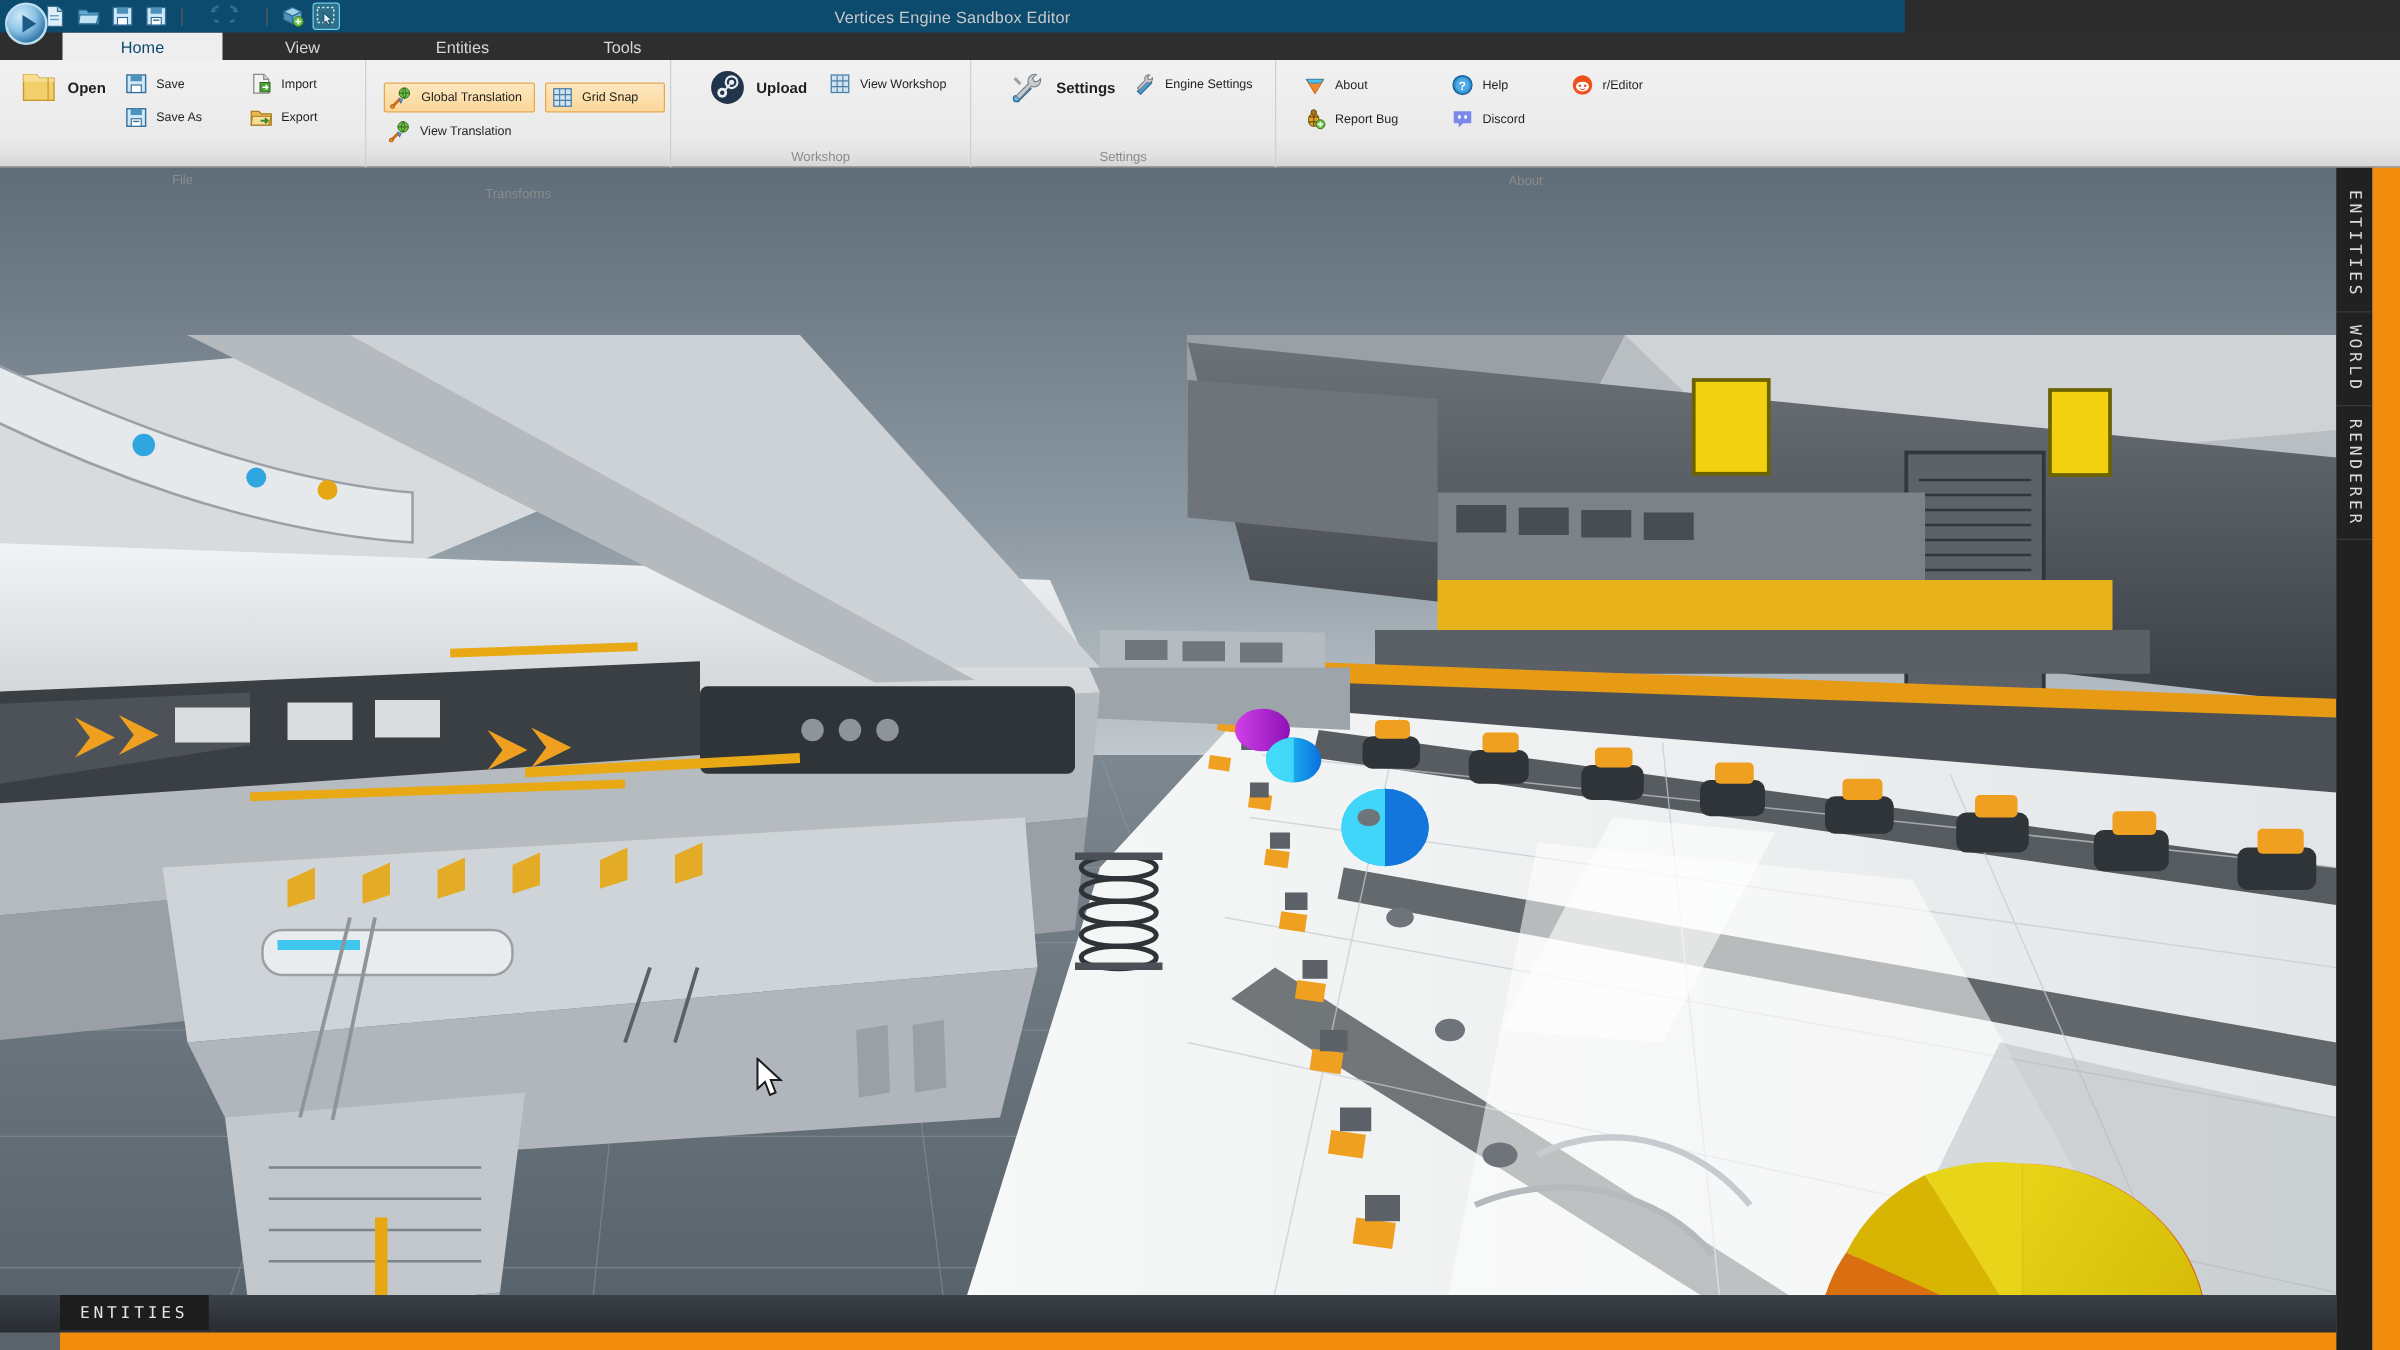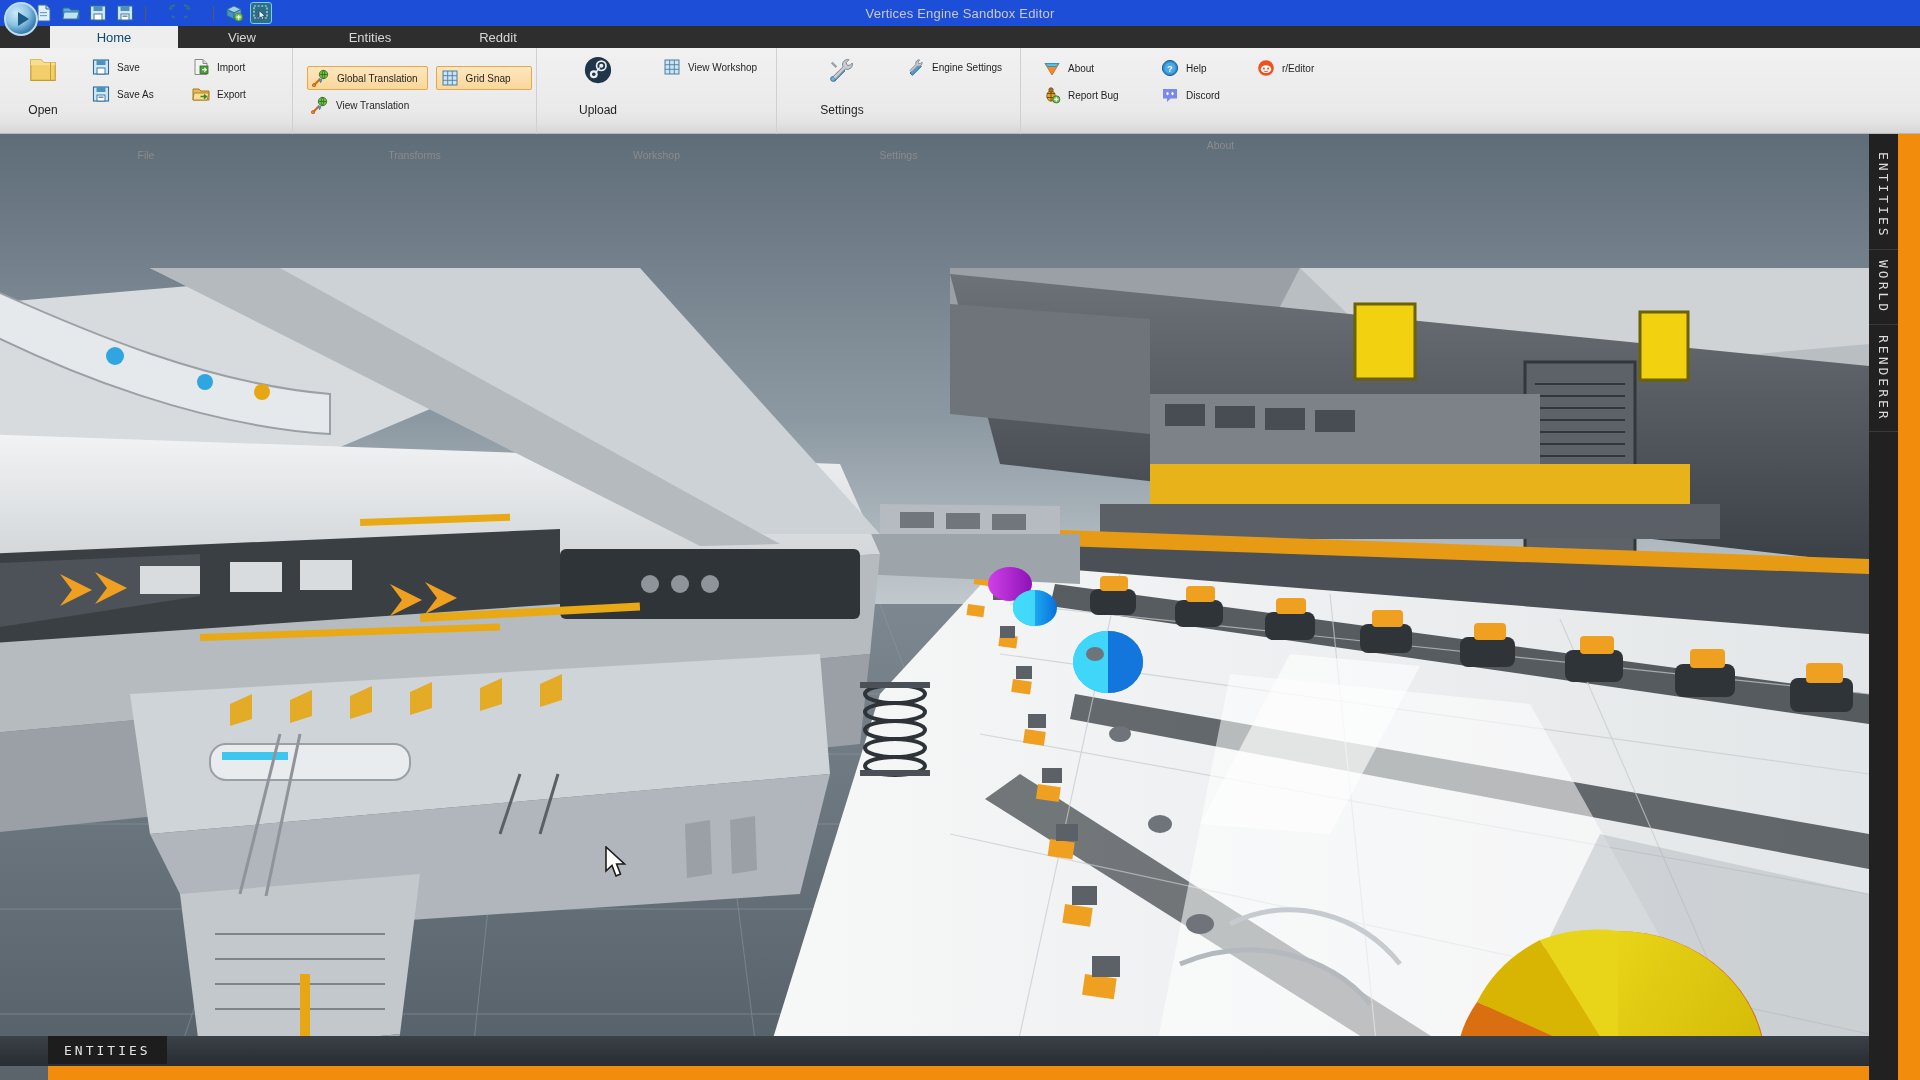--- a/index.html
+++ b/index.html
@@ -5,22 +5,22 @@
   * { box-sizing: border-box; margin: 0; padding: 0; }
   html, body {
     width: 1920px; height: 1080px; overflow: hidden;
     font-family: "Liberation Sans", sans-serif;
     background: #2b2b2b;
   }
   #app { position: relative; width: 1920px; height: 1080px; }
 
   
   .titlebar {
-    position: absolute; top: 0; left: 0; width: 1920px; height: 26px;
-    background: #1d4ed8; color: #c9c9c9;
+    position: absolute; top: 0; left: 0; width: 1524px; height: 26px;
+    background: #0c4a6e; color: #c9c9c9;
     display: flex; align-items: center; justify-content: center;
     font-size: 13px; letter-spacing: .2px; z-index: 30;
   }
   .qat {
     position: absolute; top: 0; left: 34px; height: 26px;
     display: flex; align-items: center; gap: 7px; z-index: 31;
   }
   .qat-btn {
     width: 20px; height: 20px; display: flex; align-items: center; justify-content: center;
     border-radius: 2px;
@@ -63,22 +63,22 @@
   .groups { display: flex; height: 86px; align-items: stretch; }
   .group { position: relative; display: flex; flex-direction: column; padding: 0 8px; }
   .group + .group { border-left: 1px solid #d0d0d0; }
   .group-body { flex: 1; display: flex; align-items: flex-start; padding-top: 4px; gap: 4px; }
   .group-label {
     height: 17px; text-align: center; font-size: 10.5px; color: #8b8b8b;
     display: flex; align-items: center; justify-content: center; margin-top: 32px;
   }
 
   .bigbtn {
-    width: 62px; display: flex; flex-direction: column; align-items: center;
-    padding-top: 3px; gap: 18px; border-radius: 2px;
+    width: 62px; display: flex; align-items: center;
+    padding-top: 3px; gap: 8px; border-radius: 2px; font-weight: bold;
   }
   .bigbtn .lbl { font-size: 12px; color: #1f1f1f; }
   .col { display: flex; flex-direction: column; gap: 3px; padding-top: 3px; }
   .smallbtn {
     display: flex; align-items: center; gap: 7px; height: 24px;
     padding: 0 9px 0 4px; border-radius: 2px; min-width: 96px;
   }
   .smallbtn .lbl { font-size: 10px; color: #1f1f1f; white-space: nowrap; }
   .smallbtn.toggled {
     background: linear-gradient(to bottom,#fde7c0,#fbd79a);
@@ -212,21 +212,21 @@
       <div class="tab active">
           <span>Home</span>
         </div>
       <div class="tab">
           <span>View</span>
         </div>
       <div class="tab">
           <span>Entities</span>
         </div>
       <div class="tab">
-          <span>Reddit</span>
+          <span>Tools</span>
         </div>
     </div>
   </div>
 
   <div class="ribbon">
     <div class="groups">
 
       <div class="group" style="width:292px">
         <div class="group-body">
           <div class="bigbtn" style="margin-left:8px">

